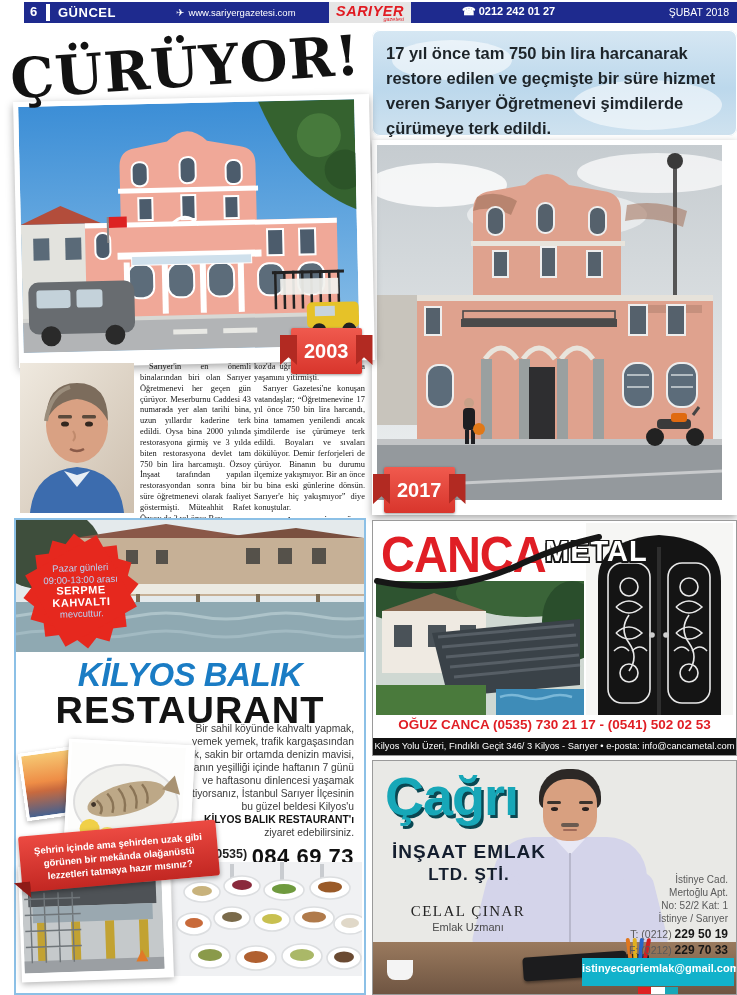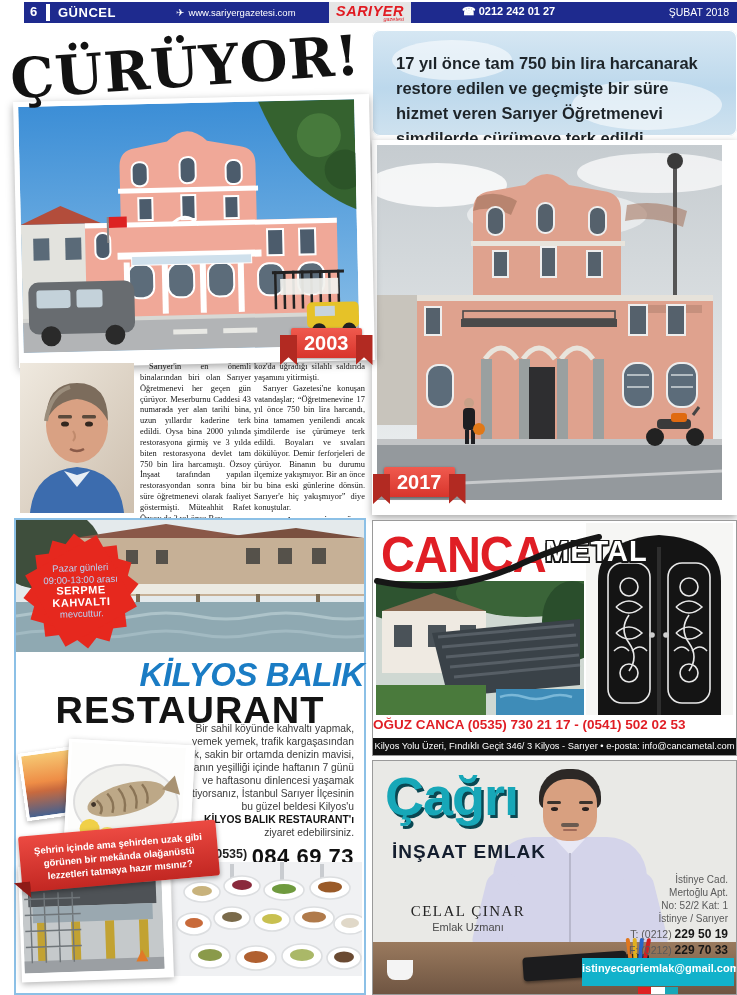--- a/index.html
+++ b/index.html
@@ -21,32 +21,32 @@
   .hdr .phone .gl{font-size:11px;margin-right:3px}
   .hdr .date{right:8px;top:4px;font-size:10.5px}
 
   
   .headline{left:10px;top:34px;width:360px;font-family:"DejaVu Serif",serif;font-weight:bold;
             font-size:55px;letter-spacing:1px;color:#121212;transform:rotate(-4deg);z-index:6}
   .intro{left:372px;top:30px;width:365px;height:106px;border-radius:8px;
          background:linear-gradient(180deg,#d6e7f3 0%,#bcd8ec 55%,#cfe2ef 100%);z-index:2;
          box-shadow:inset 0 0 0 1px #fff}
   .intro .cloud{position:absolute;background:#fff;border-radius:50%;opacity:.55}
-  .intro p{position:relative;margin:10px;padding:11px 14px 0 14px;font-size:16.5px;font-weight:bold;
+  .intro p{position:relative;margin:0;padding:11px 14px 0 14px;font-size:16.5px;font-weight:bold;
            color:#1d2429;line-height:25px}
 
   
   .photo{background:#fff;box-shadow:0 3px 8px rgba(0,0,0,.35)}
   .ph2003{left:16px;top:98px;width:346px;height:256px;padding:5px;transform:rotate(-1.3deg);z-index:3}
   .ph2017{left:372px;top:140px;width:355px;height:365px;padding:5px;z-index:2}
   .photo svg{display:block}
 
   
   .year-badge{background:linear-gradient(#f05a4e,#d8352c);color:#fff;font-weight:bold;font-size:20px;
-              height:30px;line-height:30px;padding:0 13px;text-align:center;z-index:7;
+              height:30px;line-height:30px;padding:8px 13px;text-align:center;z-index:7;
               border-radius:2px;box-shadow:0 1px 3px rgba(0,0,0,.4)}
   .year-badge::before,.year-badge::after{content:"";position:absolute;top:7px;width:17px;height:30px;
               background:#b22a22;z-index:-1}
   .year-badge::before{left:-11px;clip-path:polygon(0 0,100% 0,100% 100%,50% 74%,0 100%)}
   .year-badge::after{right:-11px;clip-path:polygon(0 0,100% 0,100% 100%,50% 74%,0 100%)}
   .b2003{left:291px;top:328px}
   .b2017{left:384px;top:467px}
 
   
   .portrait{left:20px;top:363px;width:114px;height:150px;z-index:4}
@@ -61,21 +61,21 @@
 
   
   .kilyos{left:14px;top:518px;width:348px;height:473px;border:2px solid #8cc0e6;background:#fff;z-index:4}
   .k-photo-top{left:0;top:0;width:348px;height:132px;overflow:hidden}
   .burst{left:6px;top:12px;width:118px;height:118px;transform:rotate(-7deg);z-index:3}
   .burst .sq{position:absolute;left:18px;top:18px;width:82px;height:82px;background:#e6281e}
   .burst .s2{transform:rotate(22.5deg)}.burst .s3{transform:rotate(45deg)}.burst .s4{transform:rotate(67.5deg)}
   .burst .btxt{position:absolute;inset:0;display:flex;flex-direction:column;justify-content:center;
                align-items:center;z-index:2;transform:rotate(5deg);color:#b8d2f4;font-size:9.5px;line-height:11.5px}
   .burst .btxt .bb{color:#fff;font-weight:bold;font-size:11px;letter-spacing:.5px}
-  .k-title1{left:0;top:136px;width:100%;text-align:right;color:#1a7cc4;font-weight:800;font-style:italic;
+  .k-title1{left:0;top:136px;width:100%;text-align:center;color:#1a7cc4;font-weight:800;font-style:italic;
             font-size:33px;letter-spacing:-.5px;z-index:2}
   .k-title2{left:0;top:170px;width:100%;text-align:center;color:#141414;font-weight:800;
             font-size:38px;letter-spacing:1px;transform:scaleY(.96);z-index:2}
   .k-body{right:10px;top:202px;width:190px;text-align:right;font-size:10.3px;line-height:13px;color:#3a3a3a}
   .k-body .bold{font-weight:bold;color:#111}
   .k-collage{left:2px;top:214px;width:170px;height:130px}
   .sunset{position:absolute;left:4px;top:14px;width:74px;height:62px;transform:rotate(-8deg);
           background:linear-gradient(#f6c873 0%,#ee8d46 45%,#c96a3e 60%,#456190 100%);
           border:3px solid #fff;box-shadow:0 2px 5px rgba(0,0,0,.3)}
   .fishplate{position:absolute;left:48px;top:8px;width:120px;height:116px;background:#fff;
@@ -100,21 +100,21 @@
   
   .canca{left:372px;top:520px;width:363px;height:234px;border:1px solid #9a9a9a;background:#fff;z-index:4}
   .c-brand{left:8px;top:6px;color:#e01e25;font-weight:900;font-size:47px;letter-spacing:-1px;
            transform:scaleY(1.05);z-index:2}
   .c-swoosh{left:0px;top:8px;width:230px;height:66px;z-index:3;pointer-events:none}
   .c-metal{left:172px;top:14px;font-weight:bold;font-size:29px;letter-spacing:1px;color:#fff;z-index:1;
            text-shadow:-1.5px -1.5px 0 #161616,1.5px -1.5px 0 #161616,-1.5px 1.5px 0 #161616,
                        1.5px 1.5px 0 #161616,0 2px 0 #161616}
   .c-house{left:3px;top:60px;width:208px;height:134px;overflow:hidden}
   .c-door{left:213px;top:2px;width:147px;height:192px;overflow:hidden;background:#f6f6f4}
-  .c-contact{left:0;top:196px;width:100%;color:#e01e25;font-weight:800;font-size:13.5px}
+  .c-contact{left:0;top:196px;width:100%;text-align:center;color:#e01e25;font-weight:800;font-size:13.5px}
   .c-footer{left:0;bottom:0;width:100%;height:17px;background:#111;color:#fff;font-size:9.3px;
             text-align:center;line-height:17px}
 
   
   .cagri{left:372px;top:760px;width:363px;height:233px;border:1px solid #9a9a9a;background:#e9e9e6;z-index:4;overflow:hidden}
   .g-desk{left:0;bottom:0;width:100%;height:52px;background:linear-gradient(#9a7a5e,#6f5542);z-index:2}
   .g-brand{left:12px;top:4px;font-size:54px;font-weight:900;color:#17a7b8;letter-spacing:-1px;z-index:3;
            text-shadow:2.5px 2.5px 0 #0a4752}
   .g-line1{left:6px;top:80px;width:180px;text-align:center;font-weight:800;font-size:19px;
            letter-spacing:1px;color:#141e2e;z-index:3}
@@ -588,20 +588,21 @@
     <div class="abs g-cup"></div>
     <div class="abs g-pencup"></div>
     <div class="abs g-pen" style="left:254px;background:#e07820;transform:rotate(-8deg)"></div>
     <div class="abs g-pen" style="left:260px;background:#e0b020;transform:rotate(-2deg)"></div>
     <div class="abs g-pen" style="left:266px;background:#2a66c8;transform:rotate(5deg)"></div>
     <div class="abs g-pen" style="left:272px;background:#d02020;transform:rotate(12deg)"></div>
     <div class="abs g-redpen"></div>
 
     <div class="abs g-brand">Çağrı</div>
     <div class="abs g-line1">İNŞAAT EMLAK</div>
+    <div class="abs g-line2">LTD. ŞTİ.</div>
     <div class="abs g-person">CELAL ÇINAR</div>
     <div class="abs g-ptitle">Emlak Uzmanı</div>
 
     <div class="abs g-addr">
       <div>İstinye Cad.</div>
       <div>Mertoğlu Apt.</div>
       <div>No: 52/2 Kat: 1</div>
       <div>İstinye / Sarıyer</div>
     </div>
     <div class="abs g-phones">

